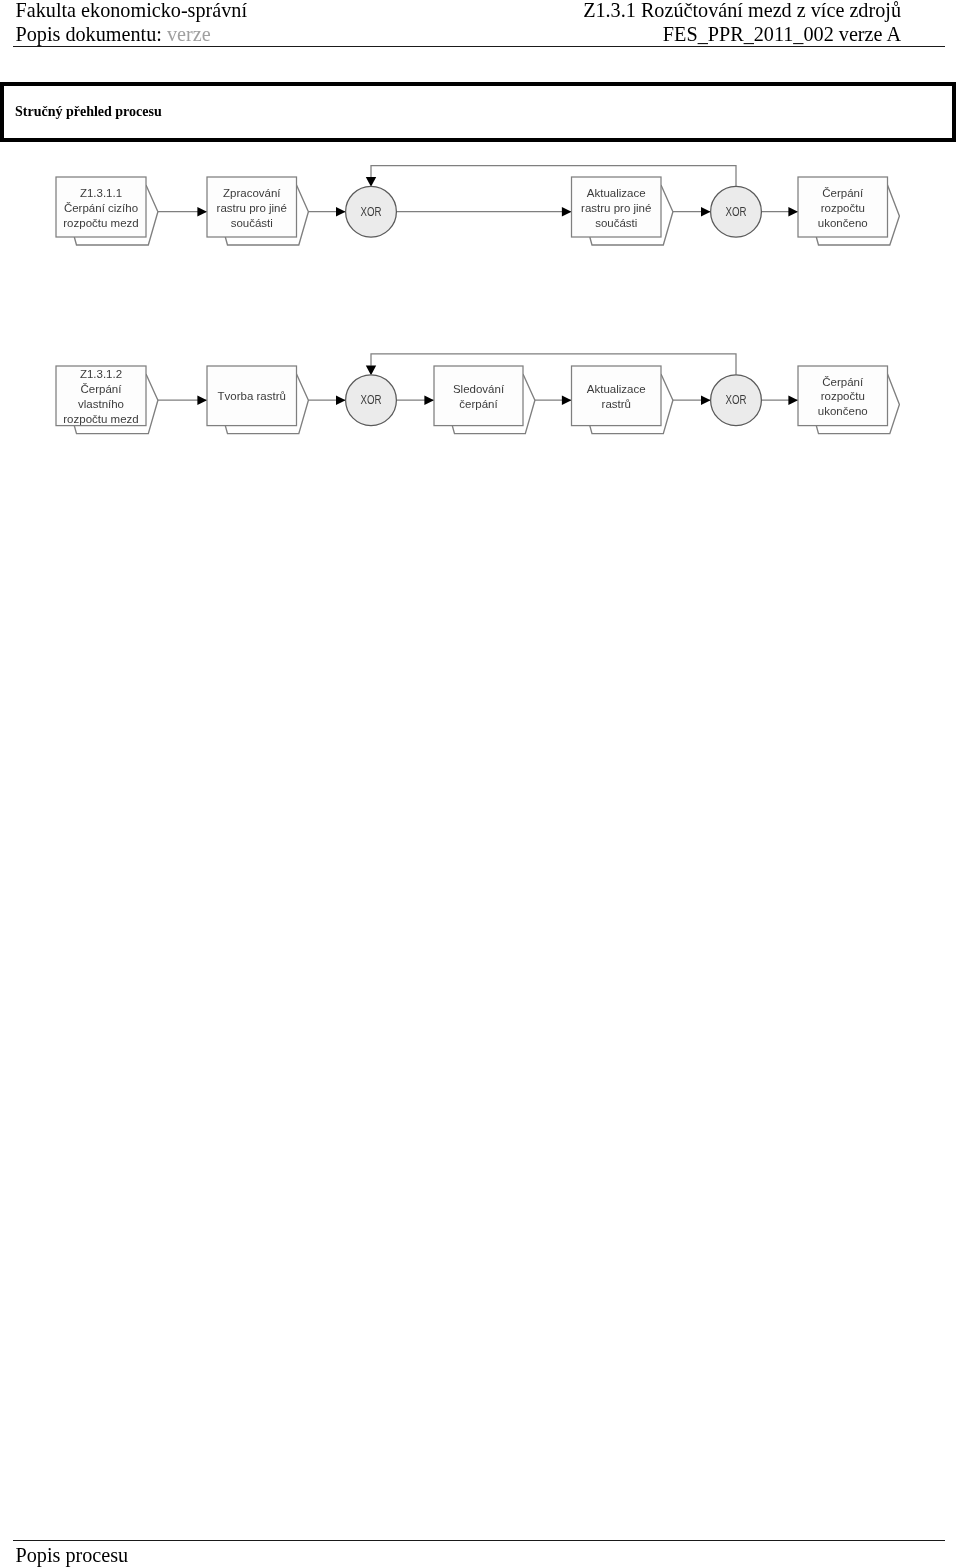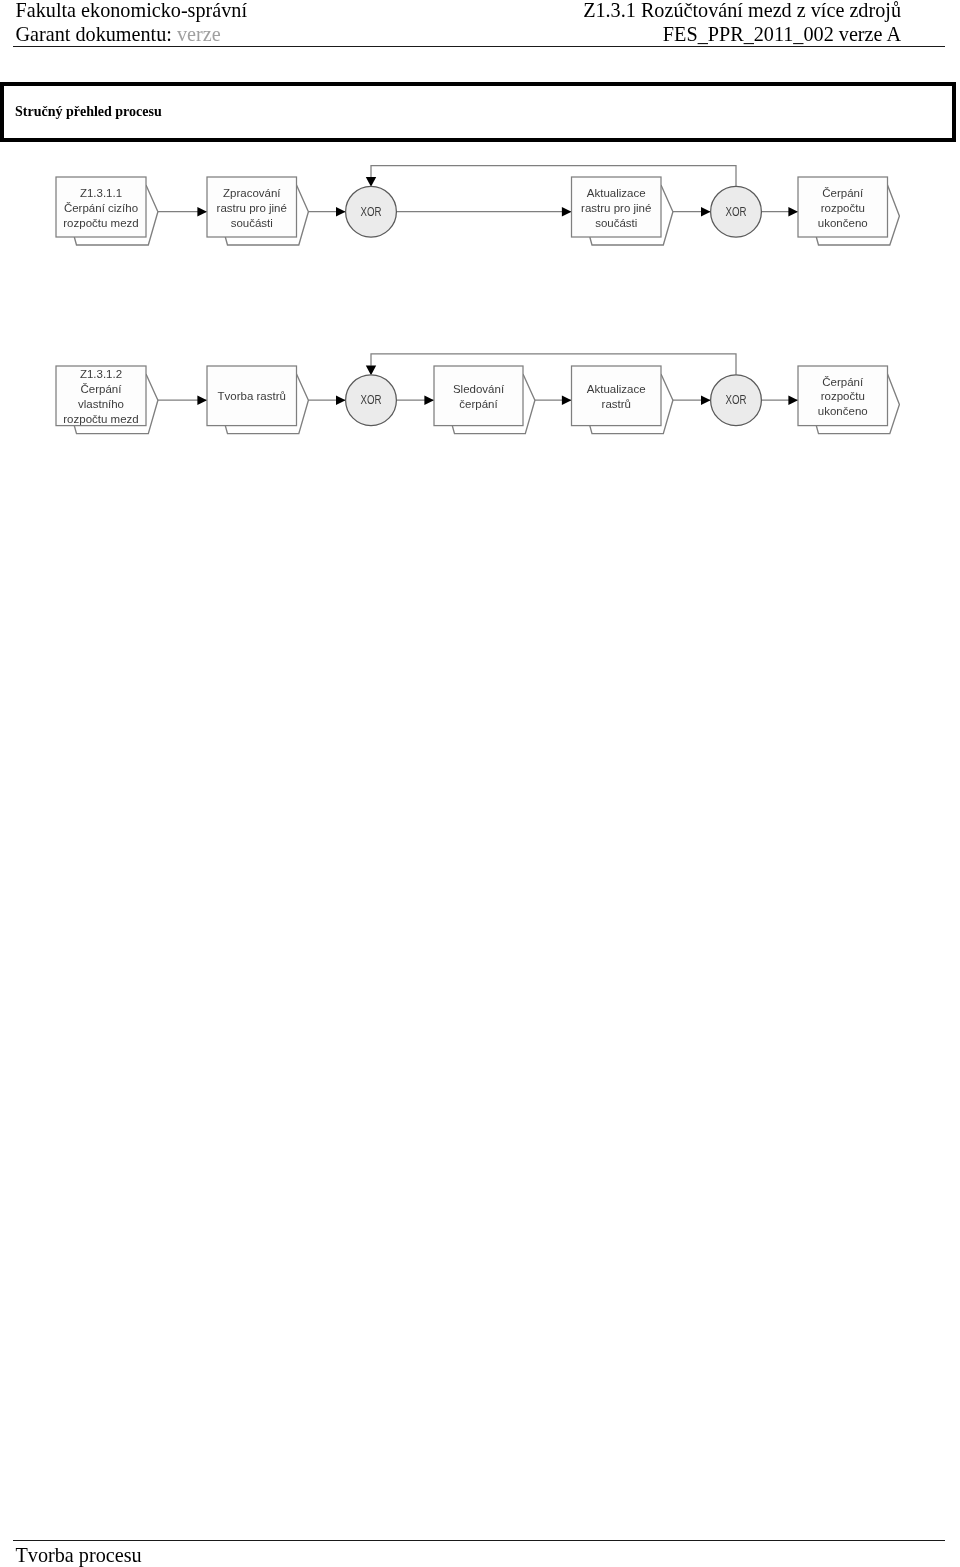--- a/index.html
+++ b/index.html
@@ -31,21 +31,21 @@
   .nd-label{font-size:11.5px;}
   .gw-label{font-size:12.5px;}
 </style>
 </head>
 <body>
 
 <div class="page">
 
   <div class="hdr-left">
     <div>Fakulta ekonomicko-správní</div>
-    <div><span>Garant dokumentu:</span> <span class="garant">verze</span></div>
+    <div><span>Popis dokumentu:</span> <span class="garant">verze</span></div>
   </div>
 
   <div class="hdr-right">
     <div>Z1.3.1 Rozúčtování mezd z více zdrojů</div>
     <div>FES_PPR_2011_002 verze A</div>
   </div>
 
   <div class="hdr-rule"></div>
 
   <div class="title-box">
@@ -181,16 +181,16 @@
           <g>
             <text x="842.75" y="381.50" text-anchor="middle" dominant-baseline="central" class="nd-label">Čerpání</text>
             <text x="842.75" y="396.30" text-anchor="middle" dominant-baseline="central" class="nd-label">rozpočtu</text>
             <text x="842.75" y="411.10" text-anchor="middle" dominant-baseline="central" class="nd-label">ukončeno</text>
           </g>
         </g>
       </g>
     </svg>
 
   <div class="ftr-rule"></div>
-  <div class="ftr-left">Tvorba procesu</div>
+  <div class="ftr-left">Popis procesu</div>
   <div class="ftr-right">4 / 12</div>
 
 </div>
 
 </body></html>

